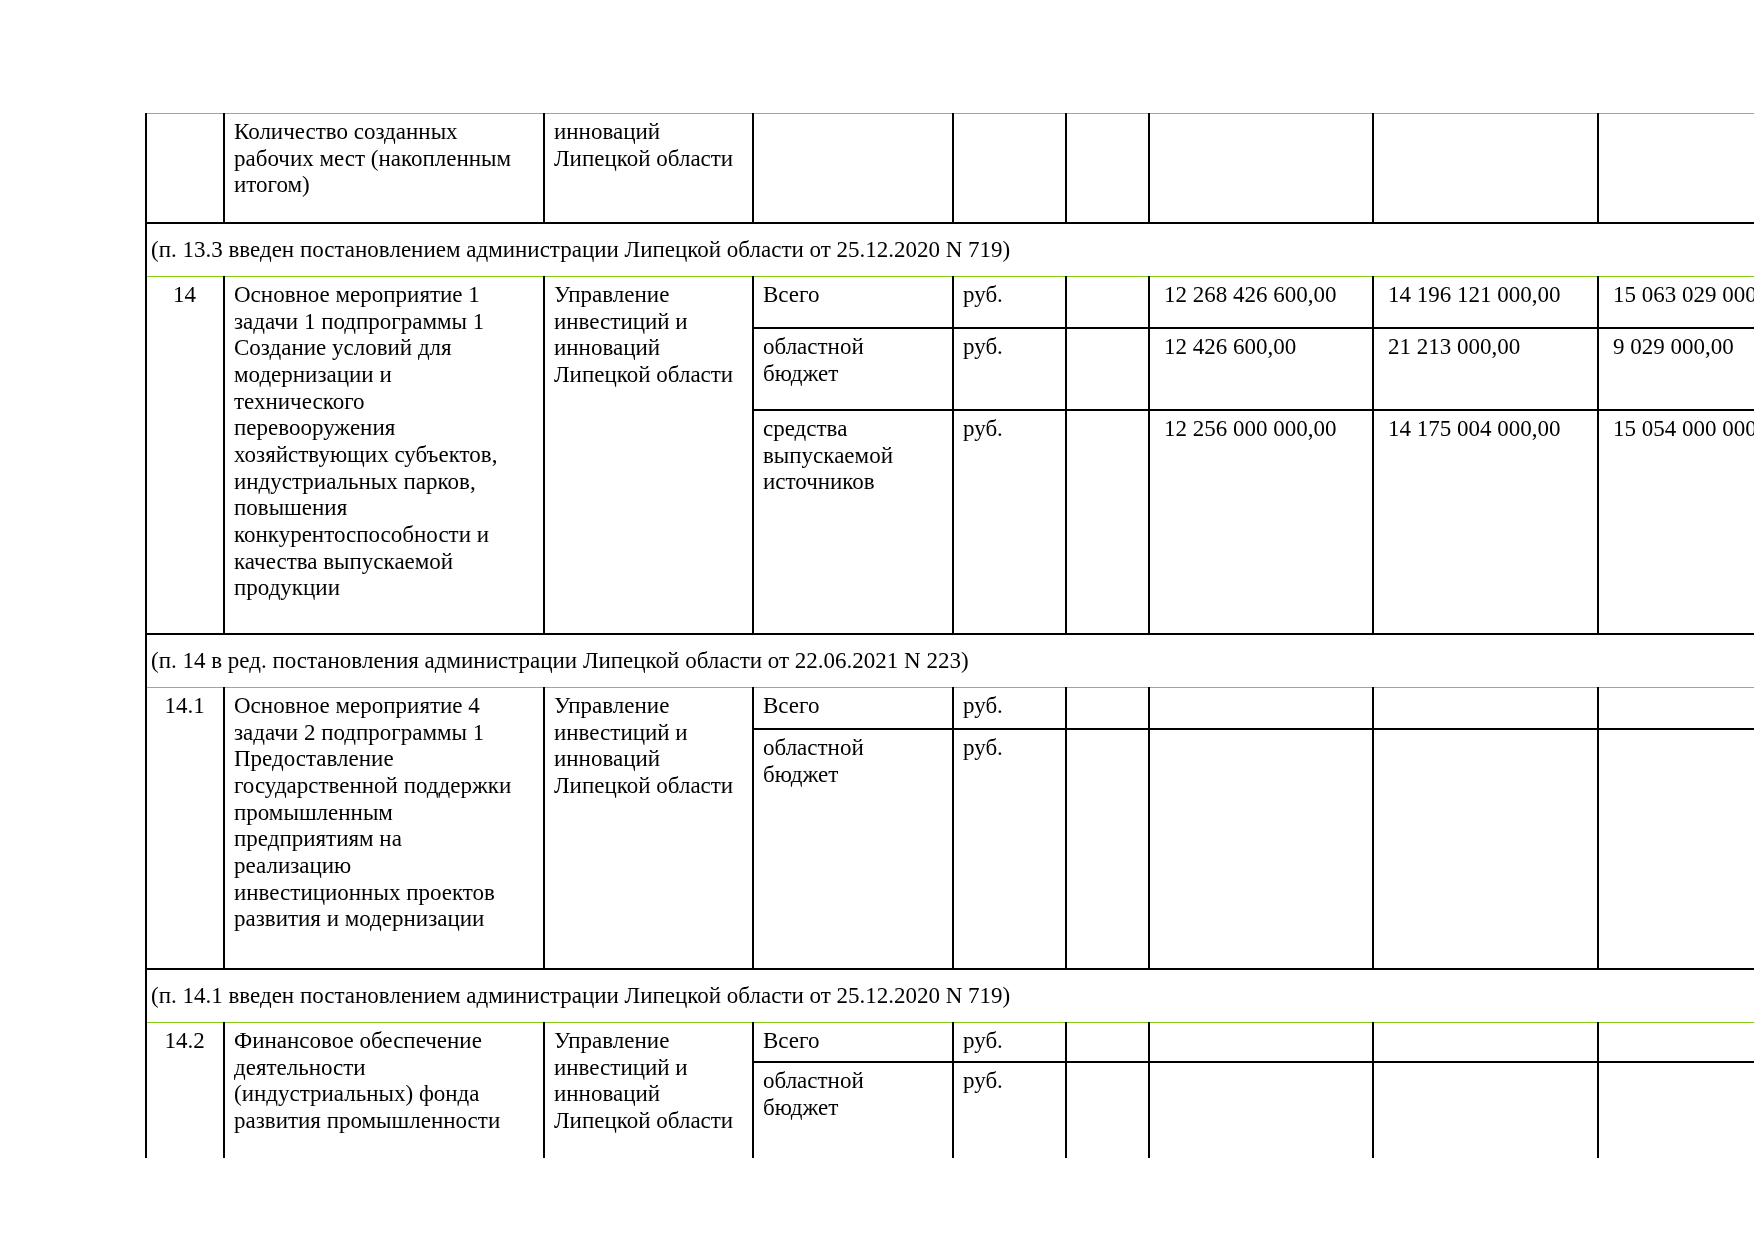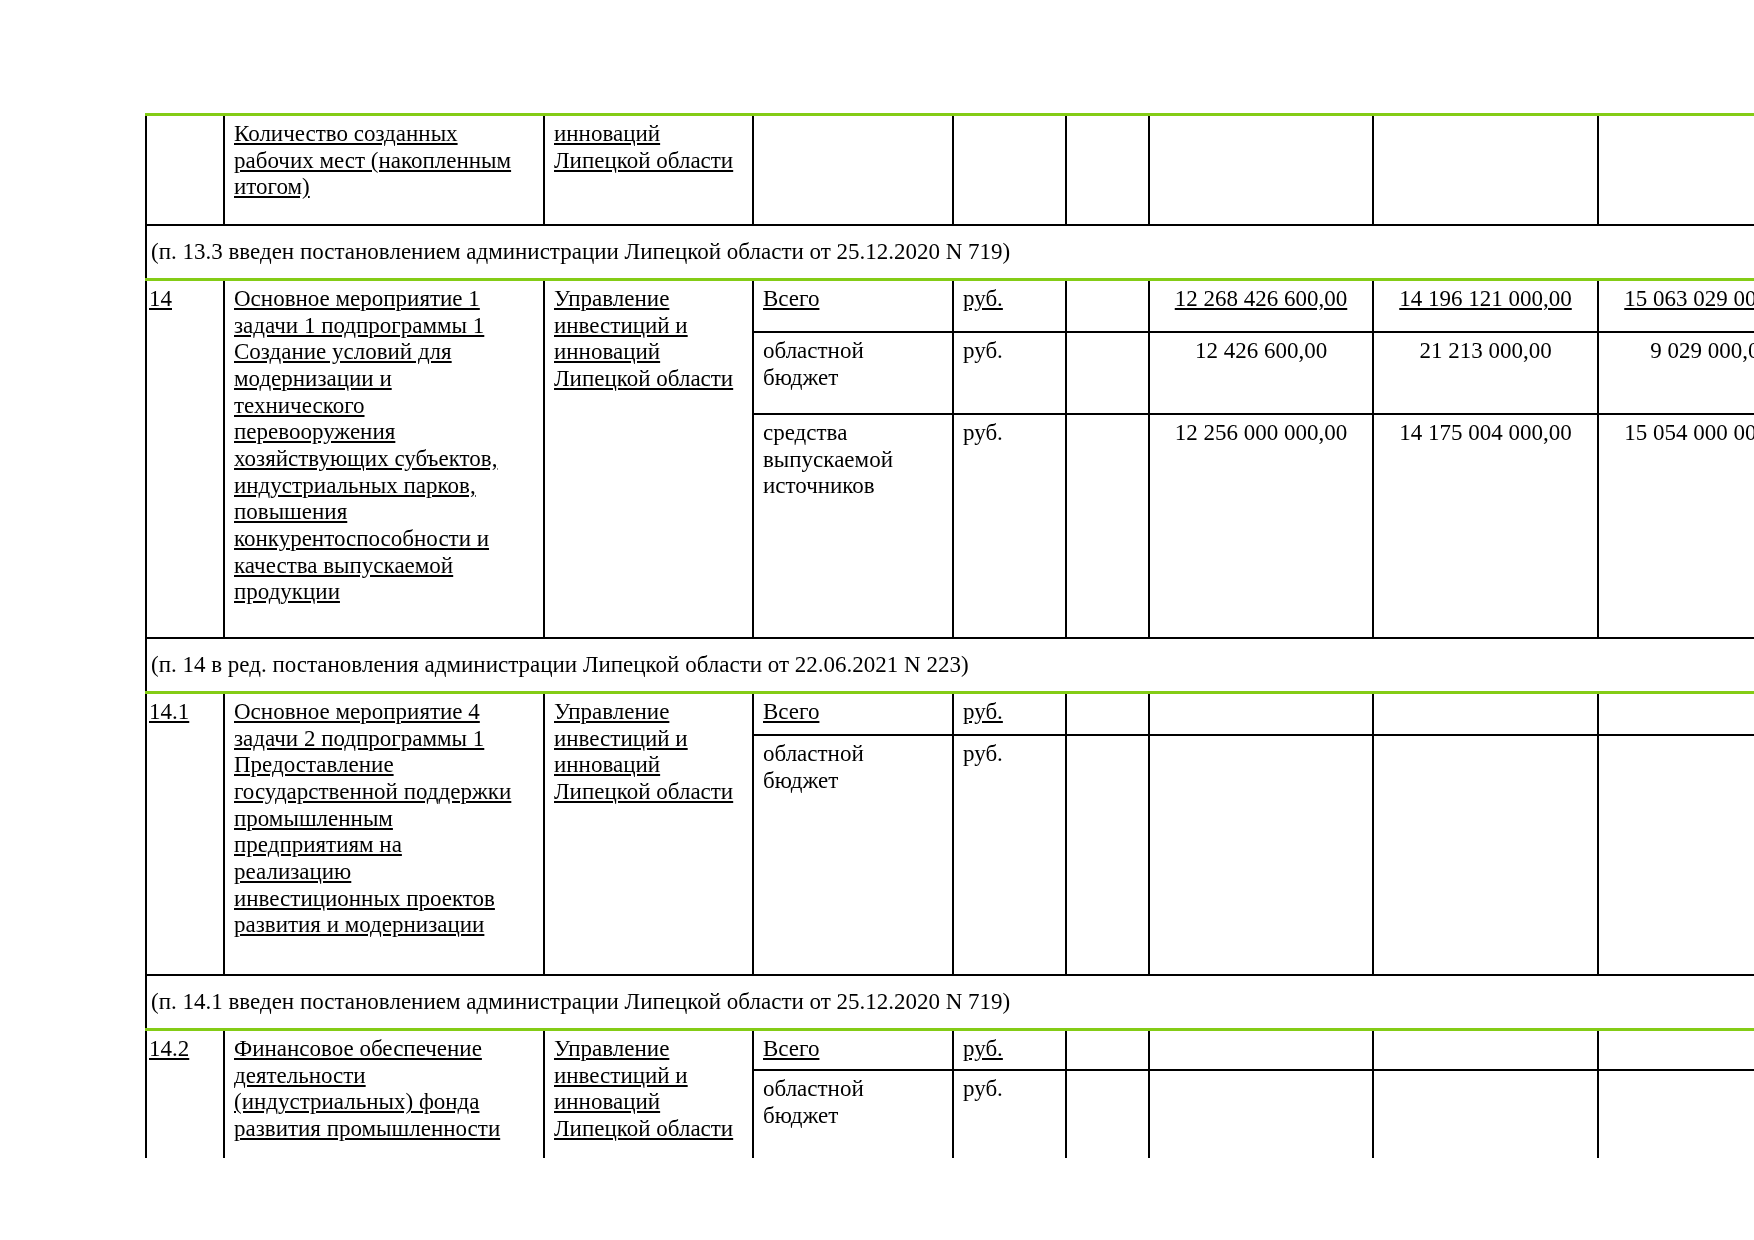--- a/index.html
+++ b/index.html
@@ -29,23 +29,23 @@
     width: 1677px;   
     font-size: 23px;
     line-height: 1.16;
   }
   td {
     border: 2px solid #000000;
     vertical-align: top;
     padding: 5px 8px 5px 9px;
     overflow: hidden;
   }
-  tr.section-top td { border-top: 3px solid #84cc16; text-decoration: underline; }
-  td.idx { padding-left: 2px; padding-right: 3px; }
-  td.num { text-align: center; white-space: nowrap; padding-left: 3px; padding-right: 3px; }
+  tr.section-top td { border-top: 1px solid #84cc16; }
+  td.idx { text-align: center; padding-left: 2px; padding-right: 3px; }
+  td.num { white-space: nowrap; padding-left: 14px; padding-right: 3px; }
   td.ml  { white-space: pre-line; }
   td.footnote {
     border: none;
     border-left: 2px solid #000000;
     vertical-align: middle;
     padding: 4px 4px;
     white-space: nowrap;
   }
   
   tr.rowA    td { height: 98px; }

